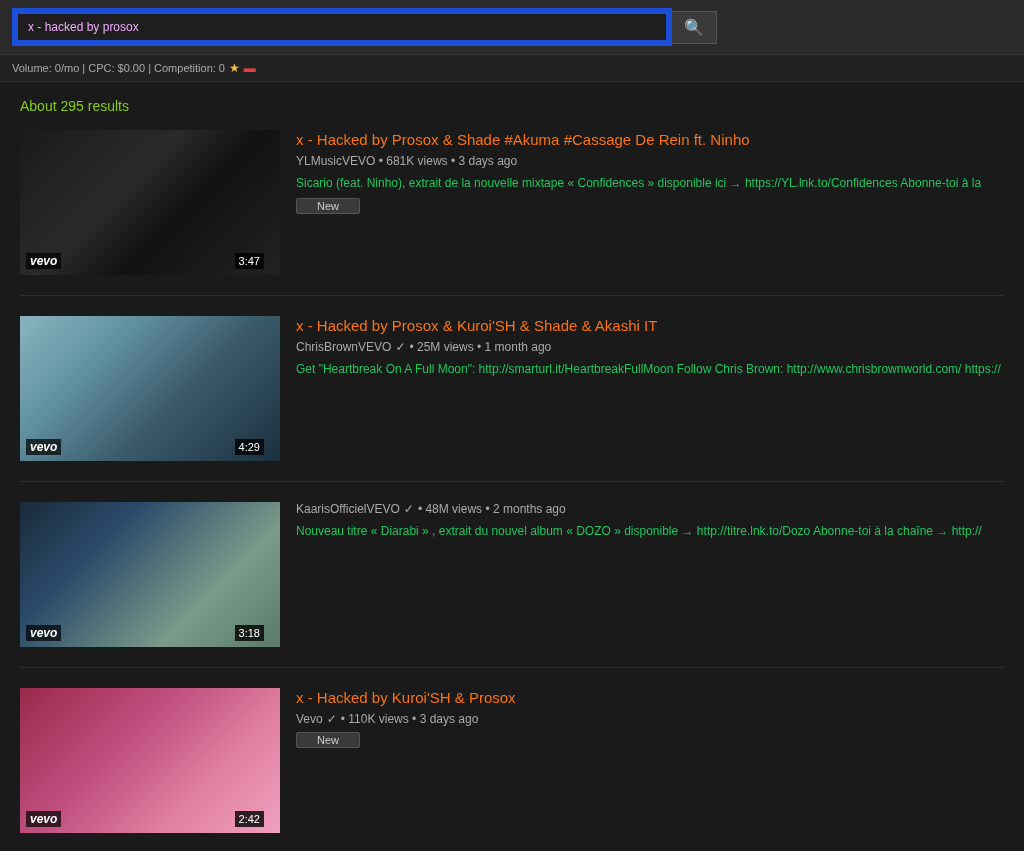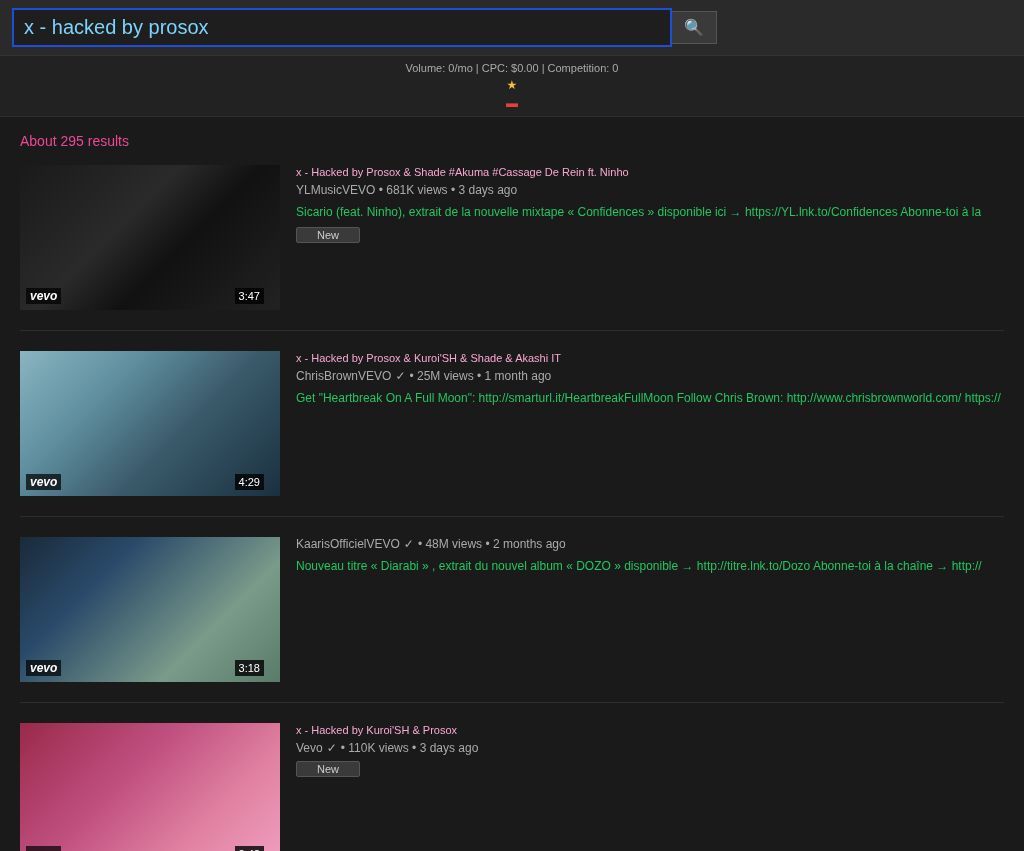--- a/index.html
+++ b/index.html
@@ -15,24 +15,24 @@
     .search-bar {
       display: flex;
       align-items: center;
       background-color: #2a2a2a;
       padding: 8px 12px;
       border-bottom: 1px solid #333;
     }
     .search-input {
       flex: 1;
       background-color: #1e1e1e;
-      border: 2px solid #1d4ed8;
-      color: #7dd3fc;
+      border: 6px solid #1d4ed8;
+      color: #f0abfc;
       padding: 6px 10px;
-      font-size: 20px;
+      font-size: 12px;
       outline: none;
       max-width: 660px;
     }
     .search-button {
       background-color: #3a3a3a;
       border: 1px solid #555;
       border-left: none;
       padding: 6px 12px;
       cursor: pointer;
       color: #ccc;
@@ -40,32 +40,31 @@
     }
     .search-meta {
       background-color: #222;
       padding: 6px 12px;
       font-size: 11px;
       color: #aaa;
       display: flex;
       align-items: center;
       gap: 4px;
       border-bottom: 1px solid #2e2e2e;
-      flex-direction: column;
     }
     .star-icon { color: #f0c040; font-size: 12px; }
     .red-icon { color: #e04040; font-size: 12px; }
 
     
     .results-container {
       padding: 16px 20px;
     }
     .results-count {
       font-size: 14px;
-      color: #ec4899;
+      color: #84cc16;
       margin-bottom: 16px;
     }
 
     
     .result-item {
       display: flex;
       gap: 16px;
       margin-bottom: 20px;
       align-items: flex-start;
     }
@@ -107,22 +106,22 @@
       right: 16px;
       background-color: rgba(0,0,0,0.8);
       color: white;
       font-size: 11px;
       padding: 2px 4px;
     }
     .result-info {
       flex: 1;
     }
     .result-title {
-      font-size: 11px;
-      color: #f9a8d4;
+      font-size: 15px;
+      color: #f97316;
       margin-bottom: 4px;
       line-height: 1.3;
     }
     .result-channel {
       font-size: 12px;
       color: #aaa;
       margin-bottom: 6px;
       display: flex;
       align-items: center;
       gap: 4px;

